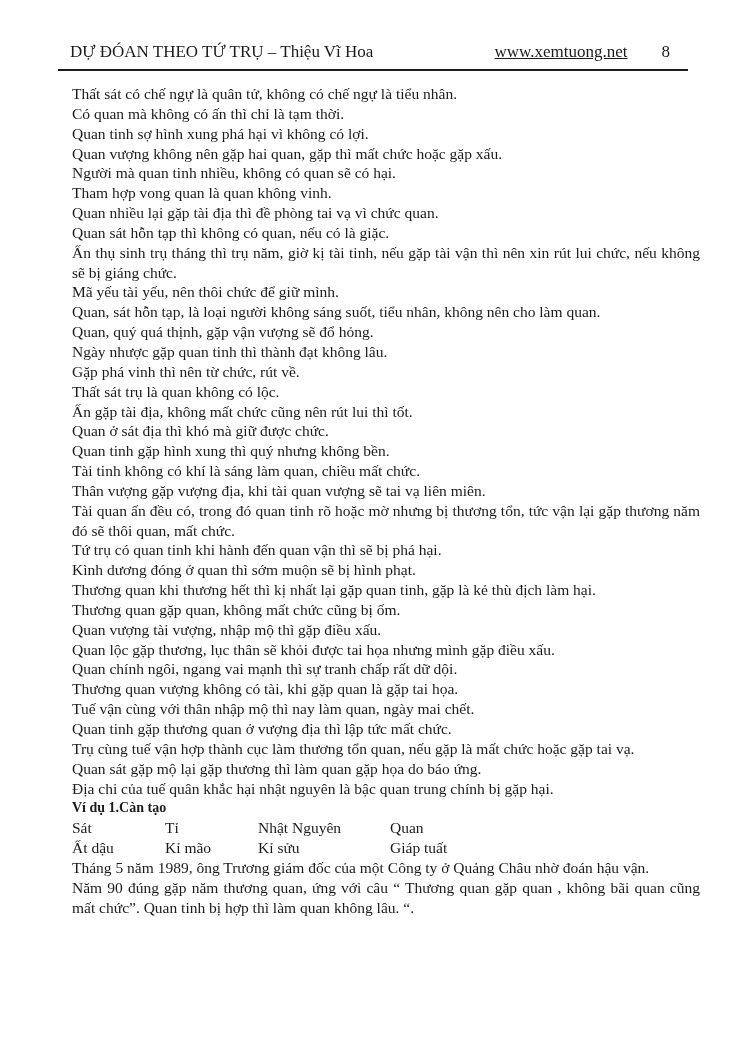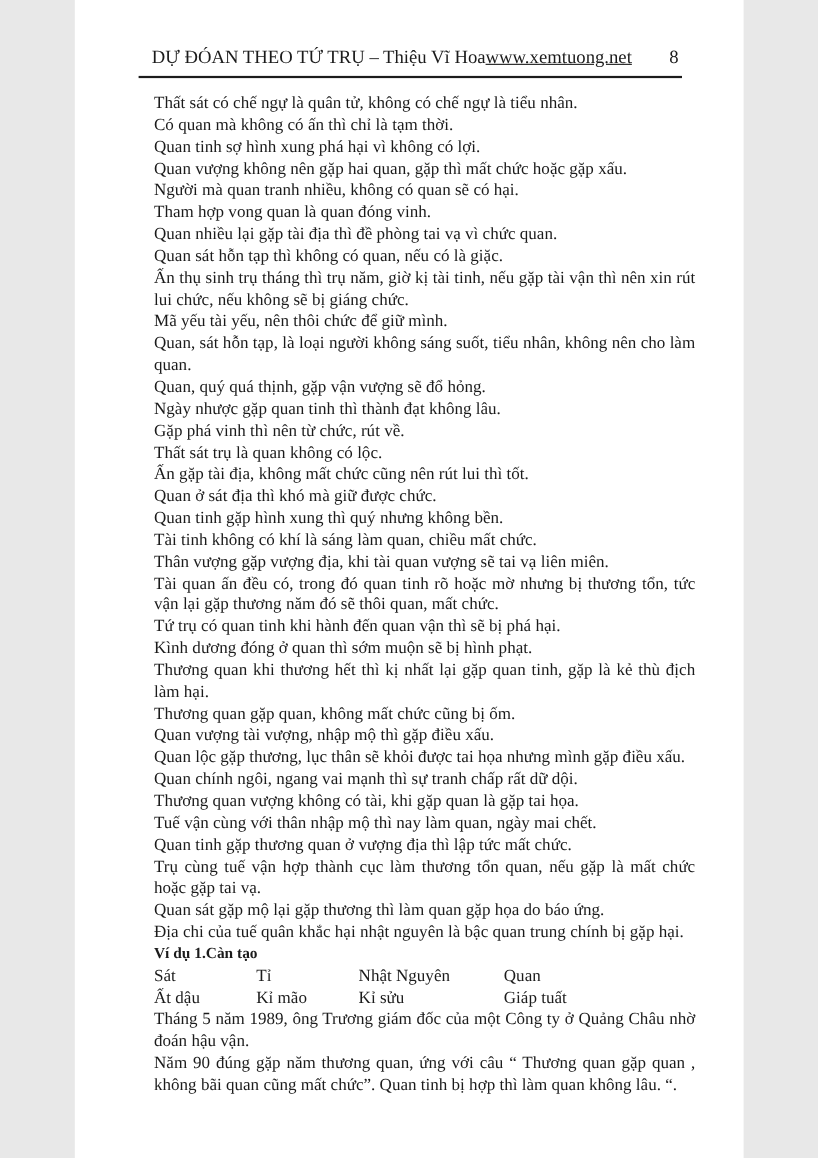--- a/index.html
+++ b/index.html
@@ -2,21 +2,21 @@
 <html><head>
 <meta charset="utf-8">
 <style>
   html, body {
     margin: 0;
     padding: 0;
     background: #e8e8e8;
   }
   .page {
     position: relative;
-    width: 608px;
+    width: 744px;
     height: 1053px;
     margin: 0 auto;
     background: #ffffff;
     box-sizing: border-box;
     font-family: "Liberation Serif", "DejaVu Serif", serif;
     color: #1b1b1b;
     overflow: hidden;
   }
   .page-header {
     display: flex;
@@ -78,22 +78,22 @@
     <span class="header-page-number">8</span>
   </header>
 
   <hr class="header-rule">
 
   <main class="content">
     <p class="line">Thất sát có chế ngự là quân tử, không có chế ngự là tiểu nhân.</p>
     <p class="line">Có quan mà không có ấn thì chỉ là tạm thời.</p>
     <p class="line">Quan tinh sợ hình xung phá hại vì không có lợi.</p>
     <p class="line">Quan vượng không nên gặp hai quan, gặp thì mất chức hoặc gặp xấu.</p>
-    <p class="line">Người mà quan tranh nhiều, không có quan sẽ có hại.</p>
-    <p class="line">Tham hợp vong quan là quan đóng vinh.</p>
+    <p class="line">Người mà quan tinh nhiều, không có quan sẽ có hại.</p>
+    <p class="line">Tham hợp vong quan là quan không vinh.</p>
     <p class="line">Quan nhiều lại gặp tài địa thì đề phòng tai vạ vì chức quan.</p>
     <p class="line">Quan sát hỗn tạp thì không có quan, nếu có là giặc.</p>
     <p class="line">Ấn thụ sinh trụ tháng thì trụ năm, giờ kị tài tinh, nếu gặp tài vận thì nên xin rút lui chức, nếu không sẽ bị giáng chức.</p>
     <p class="line">Mã yếu tài yếu, nên thôi chức để giữ mình.</p>
     <p class="line">Quan, sát hỗn tạp, là loại người không sáng suốt, tiểu nhân, không nên cho làm quan.</p>
     <p class="line">Quan, quý quá thịnh, gặp vận vượng sẽ đổ hỏng.</p>
     <p class="line">Ngày nhược gặp quan tinh thì thành đạt không lâu.</p>
     <p class="line">Gặp phá vinh thì nên từ chức, rút về.</p>
     <p class="line">Thất sát trụ là quan không có lộc.</p>
     <p class="line">Ấn gặp tài địa, không mất chức cũng nên rút lui thì tốt.</p>

